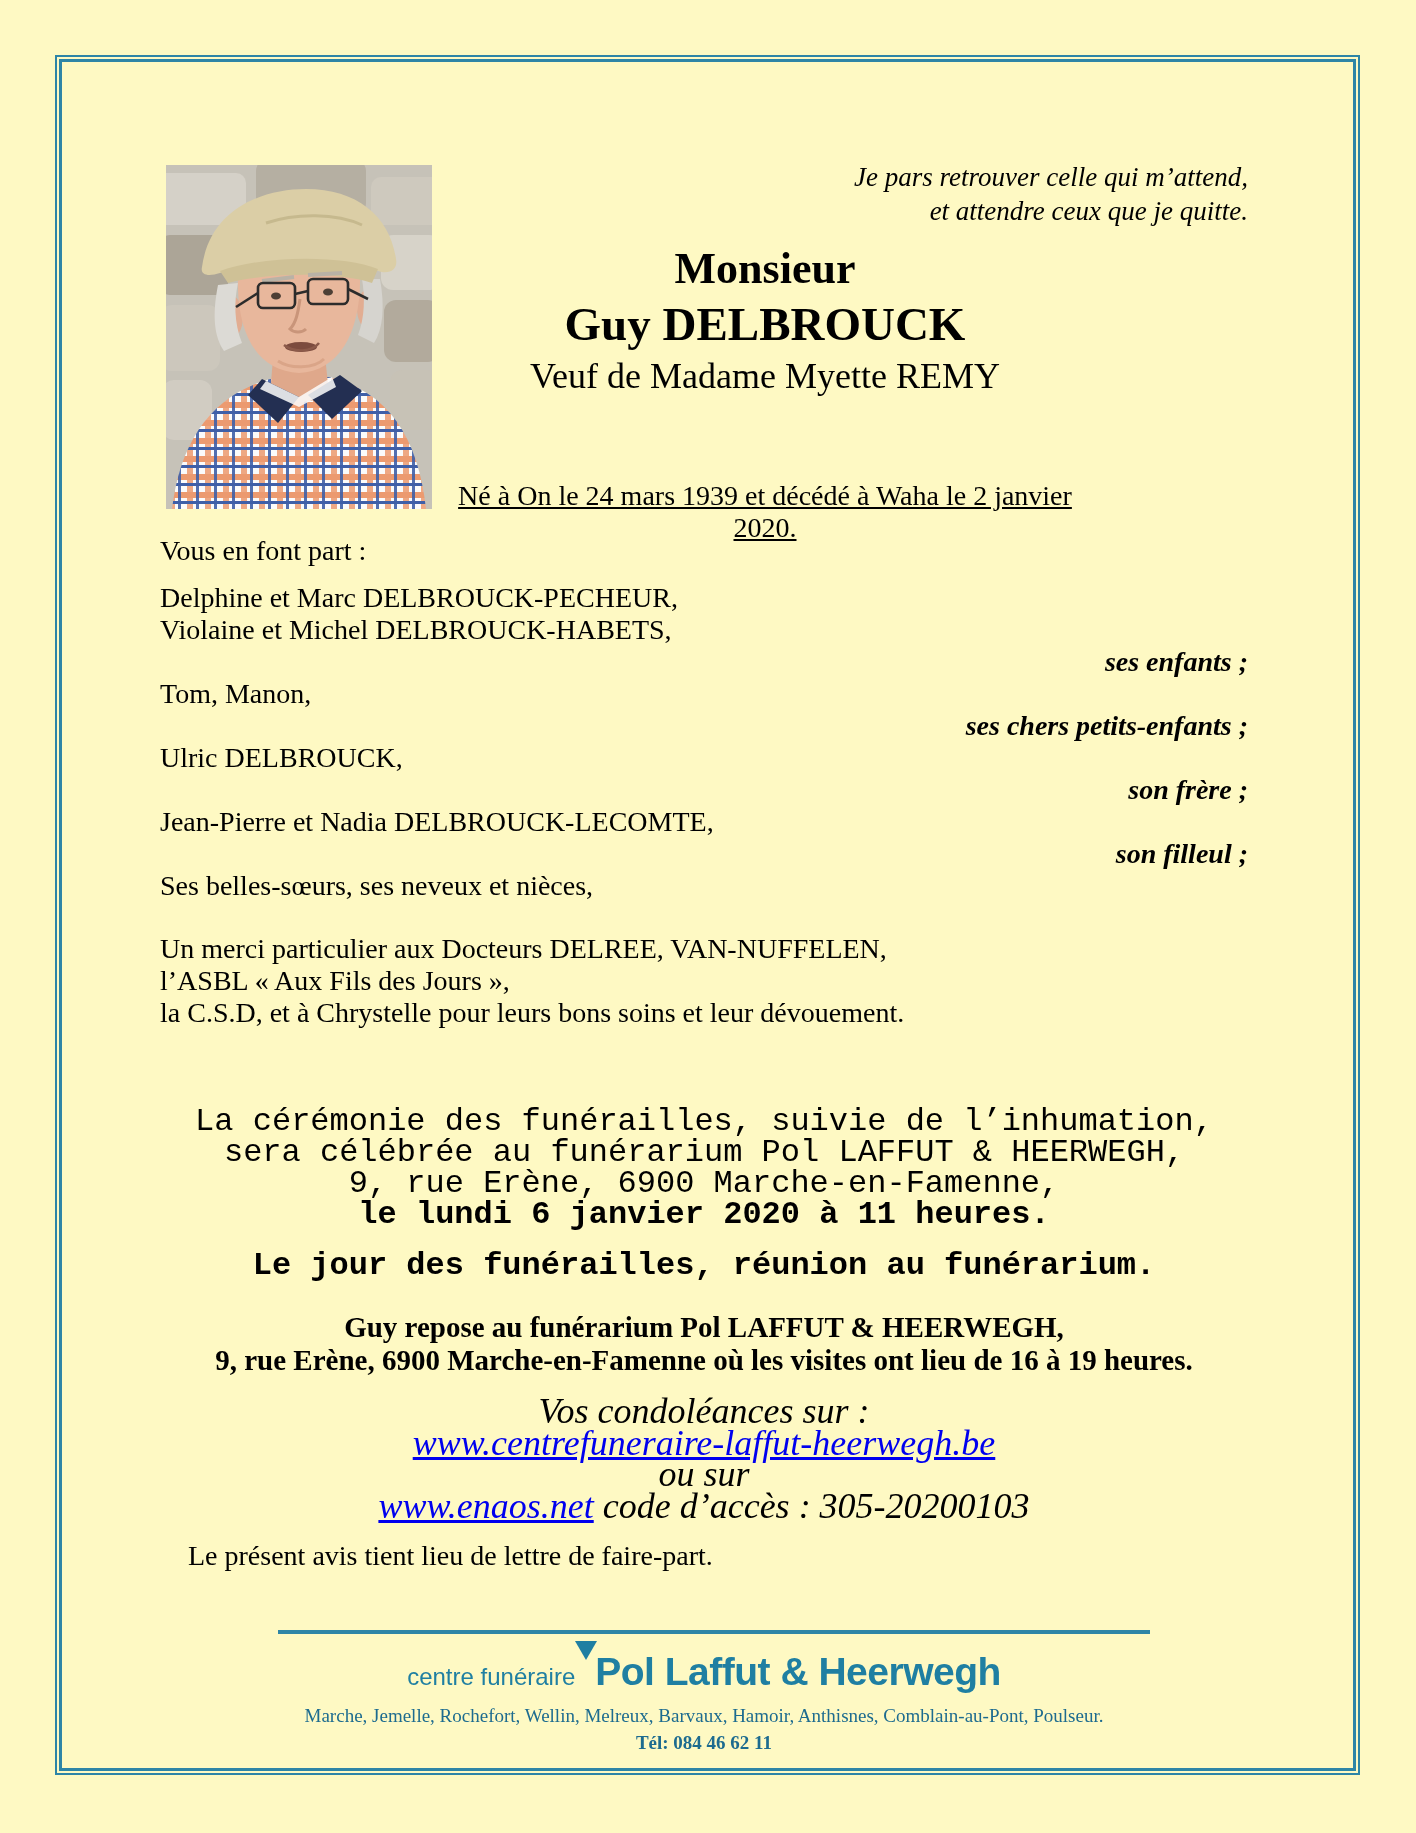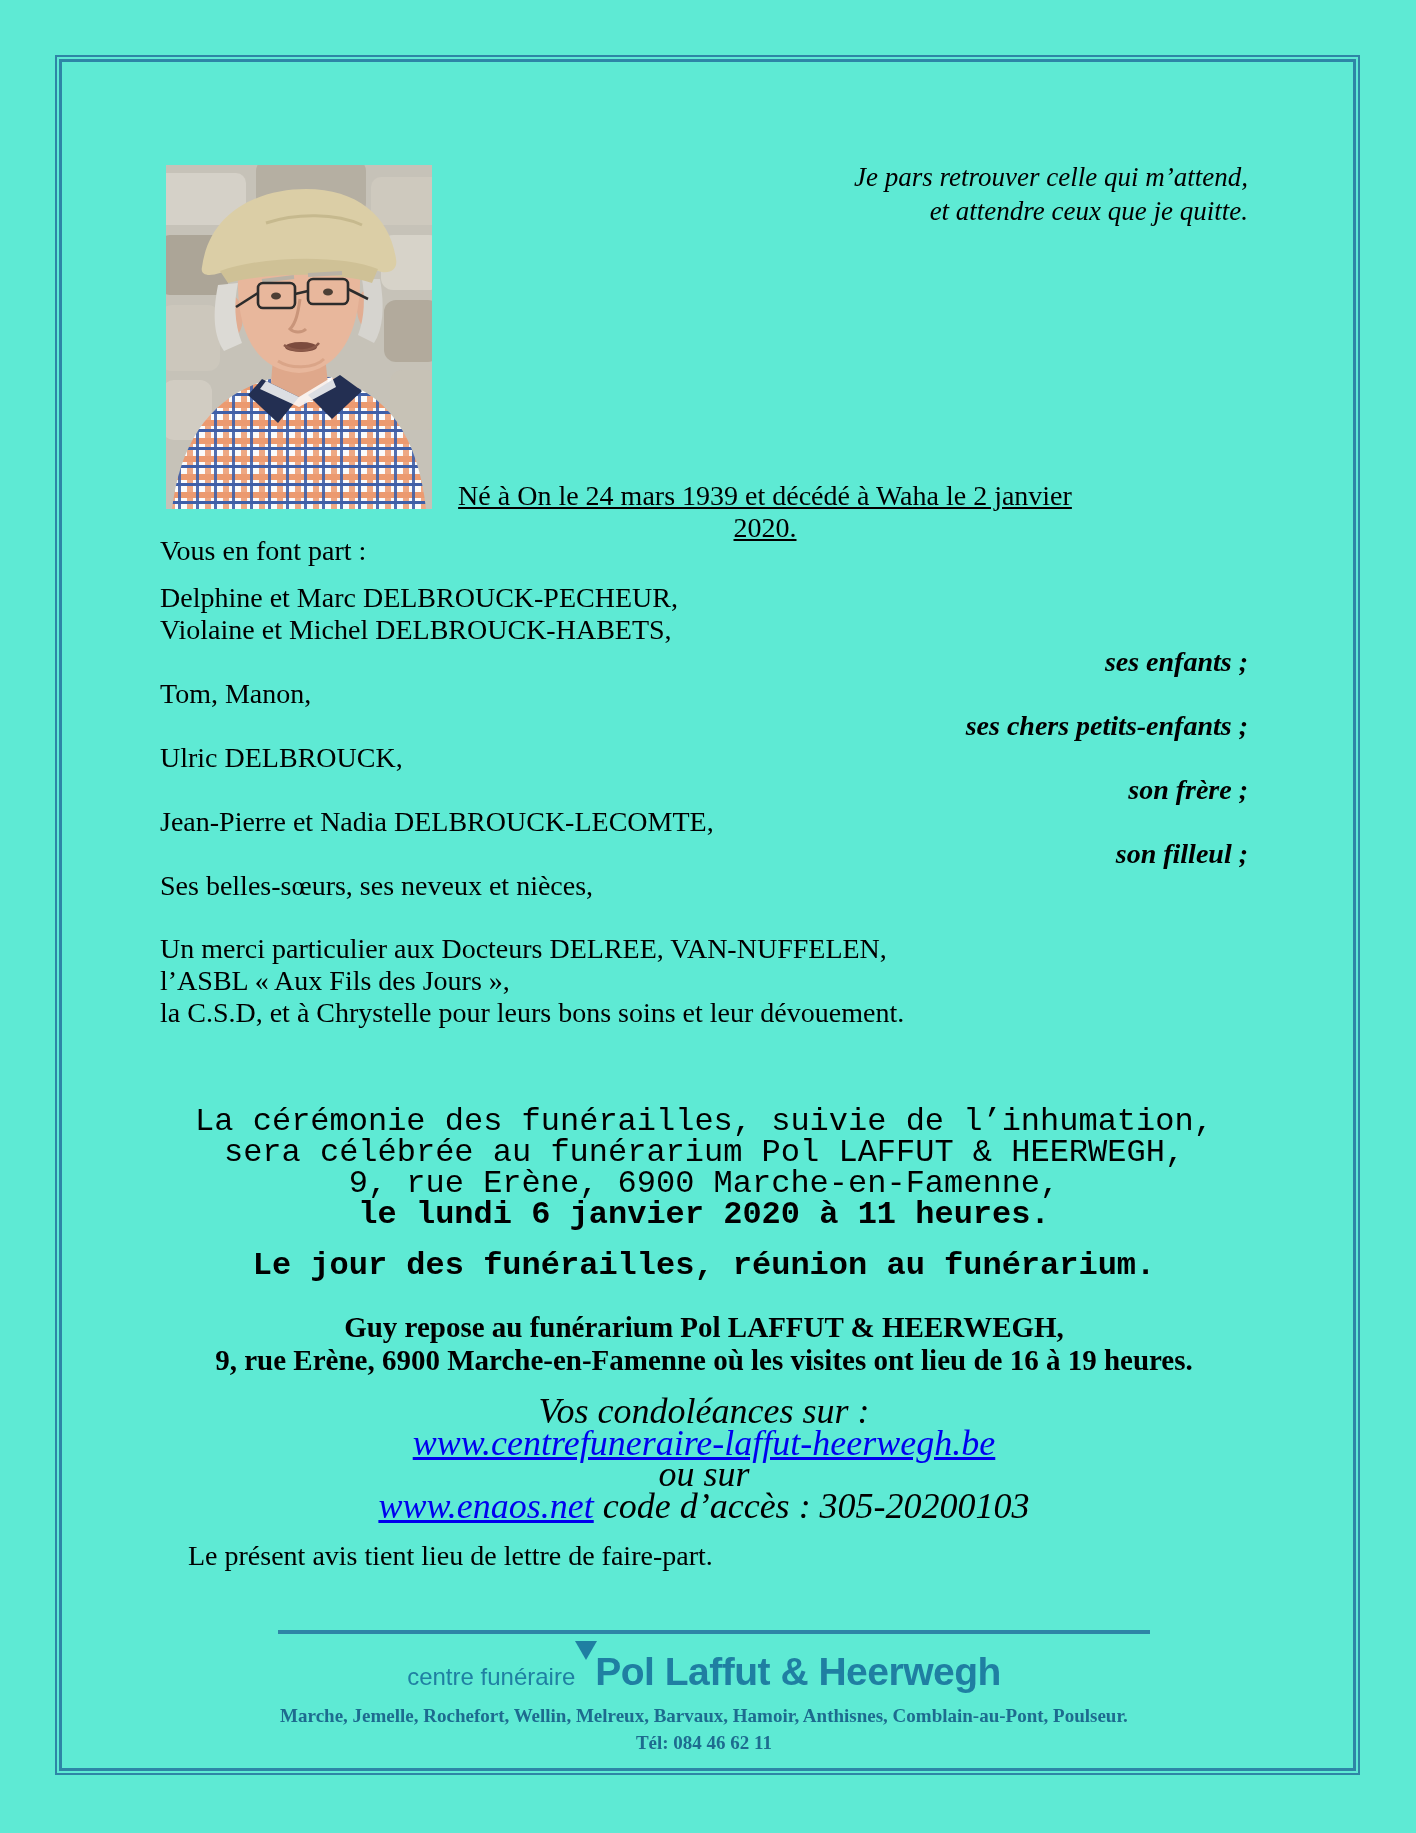--- a/index.html
+++ b/index.html
@@ -1,19 +1,19 @@
 <!DOCTYPE html>
 <html><head>
 <meta charset="utf-8">
 <style>
   html,body{margin:0;padding:0;background:#ffffff;}
   .page{
     position:relative;
     width:1416px;height:1833px;
-    background:#5eead4;
+    background:#fef9c3;
     font-family:"Liberation Serif", serif;
     color:#000000;
     overflow:hidden;
   }
   
   .frame{position:absolute;left:55px;top:55px;right:56px;bottom:58px;border:2px solid #2e85a6;pointer-events:none;}
   .frame-inner{position:absolute;left:2px;top:2px;right:2px;bottom:2px;border:3px solid #2e85a6;}
 
   .photo{position:absolute;left:166px;top:165px;width:266px;height:344px;}
 
@@ -49,21 +49,21 @@
   .footer-rule{position:absolute;left:278px;top:1630px;width:872px;height:4px;background:#2e85a6;}
   .brand-row{position:absolute;left:160px;top:1650px;width:1088px;display:flex;
              justify-content:center;align-items:baseline;gap:20px;
              font-family:"Liberation Sans", sans-serif;color:#1f7fa2;}
   .brand-small{font-size:24px;}
   .brand-name{font-size:39px;font-weight:bold;letter-spacing:-0.5px;}
   .brand-triangle{position:absolute;left:575px;top:1641px;width:0;height:0;
                   border-left:11px solid transparent;border-right:11px solid transparent;
                   border-top:19px solid #1f7fa2;}
   .locations{position:absolute;left:160px;top:1705px;width:1088px;text-align:center;
-             font-weight:bold;font-size:19px;color:#1d6b8f;}
+             font-weight:normal;font-size:19px;color:#1d6b8f;}
   .phone{position:absolute;left:160px;top:1732px;width:1088px;text-align:center;
          font-weight:bold;font-size:19px;color:#1d6b8f;}
 </style>
 </head>
 <body>
 
 <div class="page">
 
   <div class="frame">
     <div class="frame-inner"></div>
@@ -135,20 +135,25 @@
 
       <path d="M112,196 C124,204 148,204 158,194" stroke="#d49c80" stroke-width="3" fill="none" opacity="0.7"></path>
     </svg>
   </div>
 
   <div class="quote">
     <div>Je pars retrouver celle qui m’attend,</div>
     <div>et attendre ceux que je quitte.</div>
   </div>
 
+  <div class="title-block">
+    <div class="title-civility">Monsieur</div>
+    <div class="deceased-name">Guy DELBROUCK</div>
+    <div class="widower-line">Veuf de Madame Myette REMY</div>
+  </div>
 
   <div class="life-dates">Né à On le 24 mars 1939 et décédé à Waha le 2 janvier 2020.</div>
 
   <div class="body-col">
     <p class="intro">Vous en font part :</p>
 
     <div>Delphine et Marc DELBROUCK-PECHEUR,</div>
     <div>Violaine et Michel DELBROUCK-HABETS,</div>
     <div class="rel">ses enfants ;</div>
 

